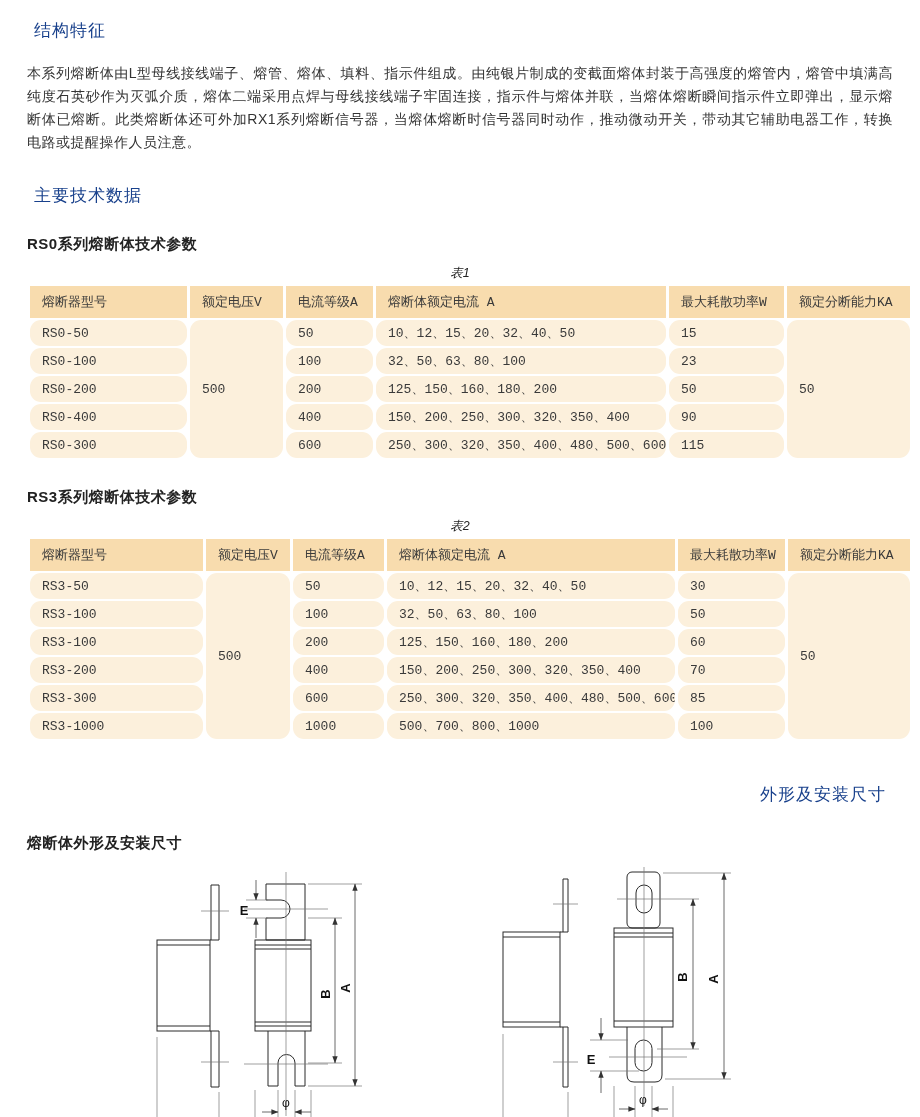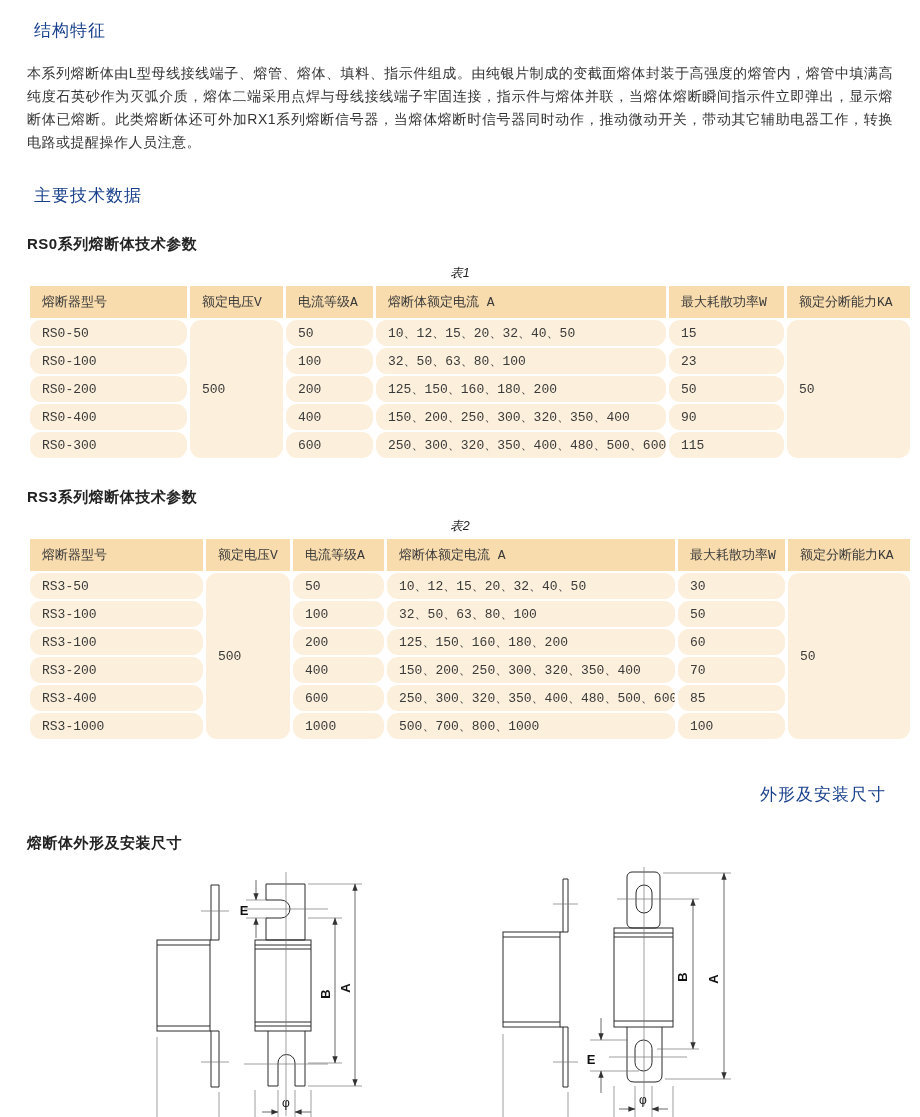--- a/index.html
+++ b/index.html
@@ -161,21 +161,21 @@
       <td>125、150、160、180、200</td>
       <td>60</td>
     </tr>
     <tr>
       <td>RS3-200</td>
       <td>400</td>
       <td>150、200、250、300、320、350、400</td>
       <td>70</td>
     </tr>
     <tr>
-      <td>RS3-400</td>
+      <td>RS3-300</td>
       <td>600</td>
       <td>250、300、320、350、400、480、500、600</td>
       <td>85</td>
     </tr>
     <tr>
       <td>RS3-1000</td>
       <td>1000</td>
       <td>500、700、800、1000</td>
       <td>100</td>
     </tr>

